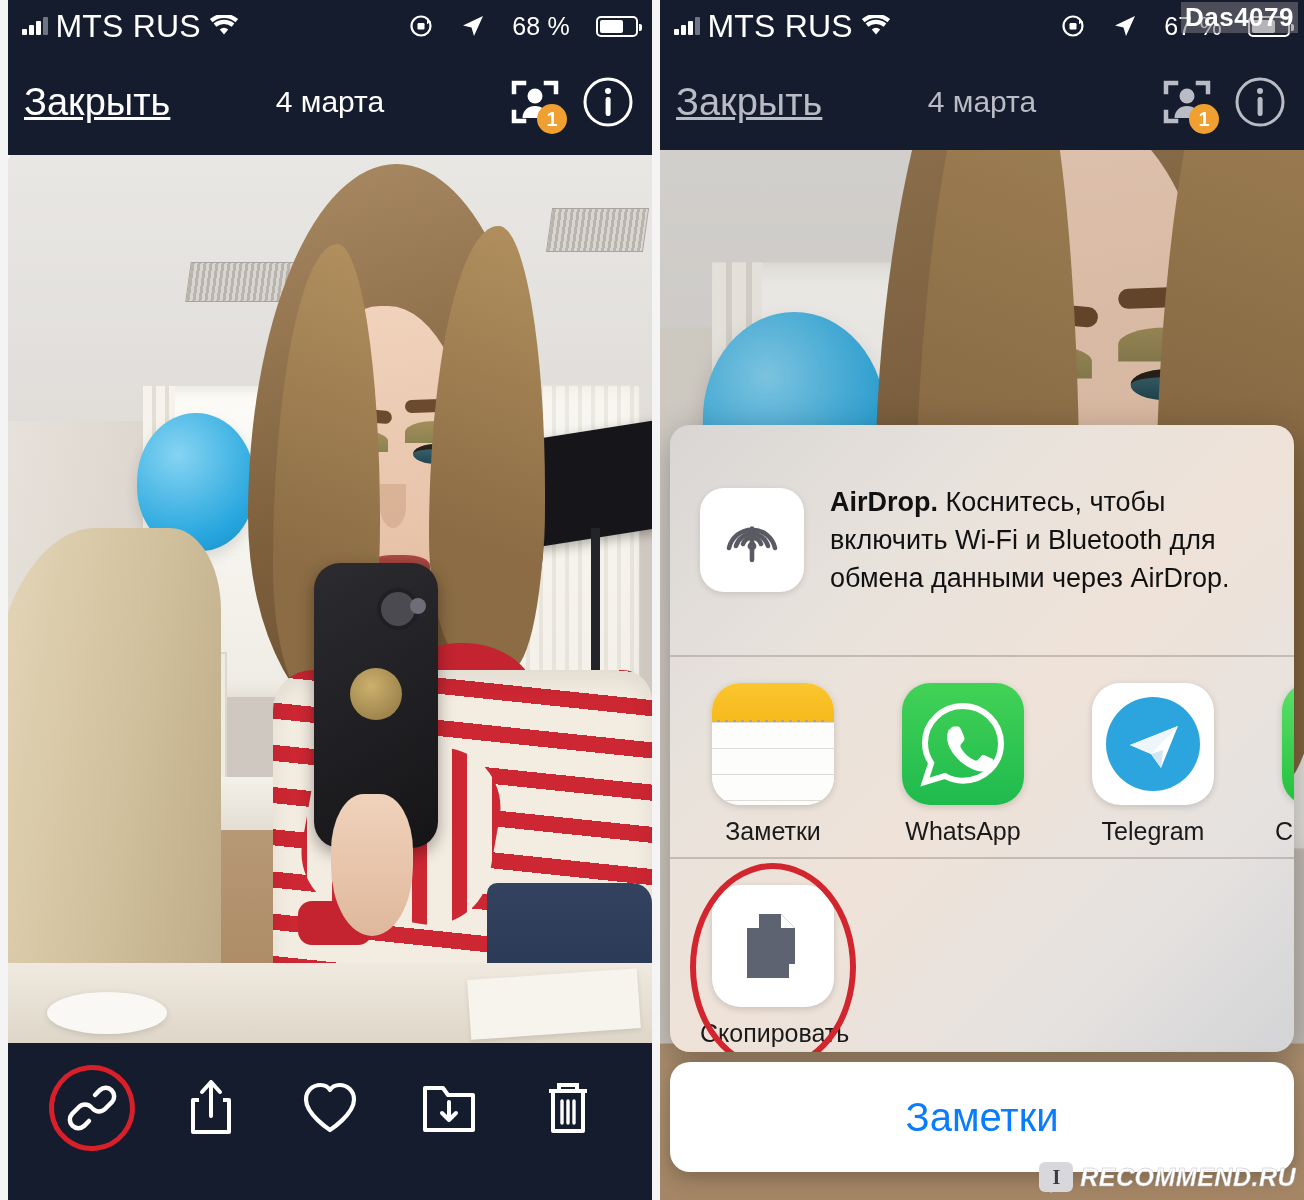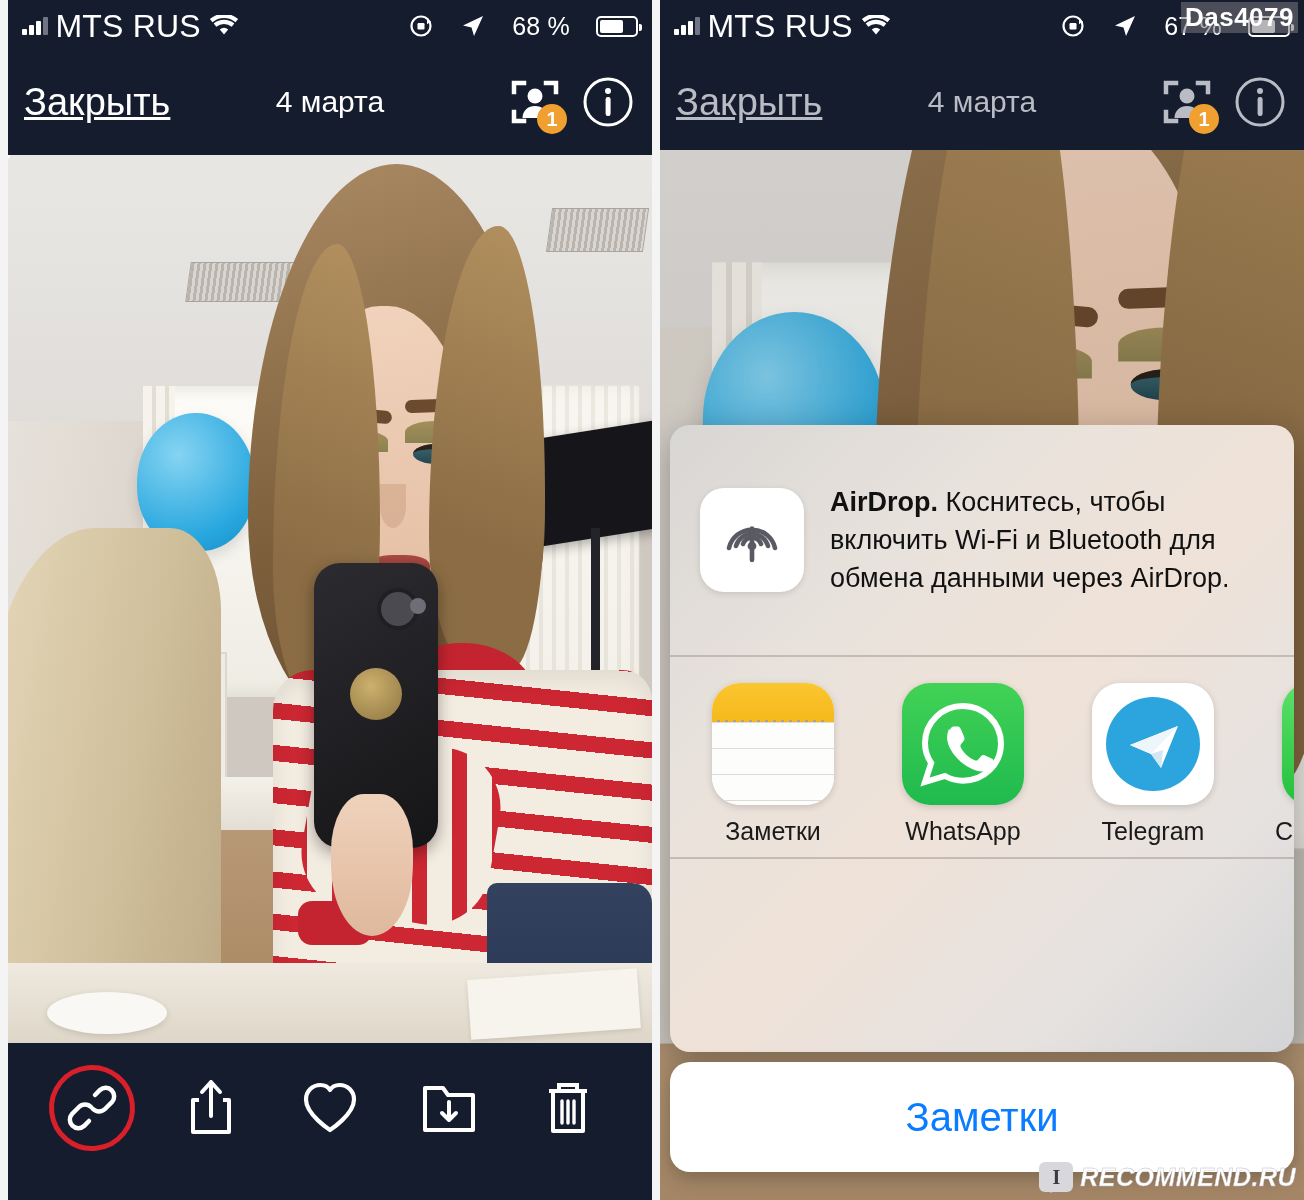--- a/index.html
+++ b/index.html
@@ -515,20 +515,32 @@
             </svg>
           </div>
           <div class="app-label">Сообщение</div>
         </div>
 
       </div>
 
       <div class="sec-div"></div>
 
       <div class="actions-row">
+        <div class="action">
+          <div class="act-ring"></div>
+          <div class="action-icon">
+            <svg width="72" height="76" viewBox="0 0 72 76">
+              <path d="M22 6h22l14 14v36H22z" fill="#5d6370"></path>
+              <path d="M44 6v14h14z" fill="#fff"></path>
+              <path d="M10 20h20v36h22v14H10z" fill="#5d6370"></path>
+              <path d="M30 20v14h-9z" fill="#fff" opacity="0"></path>
+            </svg>
+          </div>
+          <div class="action-label">Скопировать</div>
+        </div>
       </div>
     </div>
 
     <div class="cancel-btn">Заметки</div>
 
     <div class="wm-bottom">
       <span class="wm-bubble">I</span>
       <span class="wm-text">RECOMMEND.RU</span>
     </div>
   </div>

